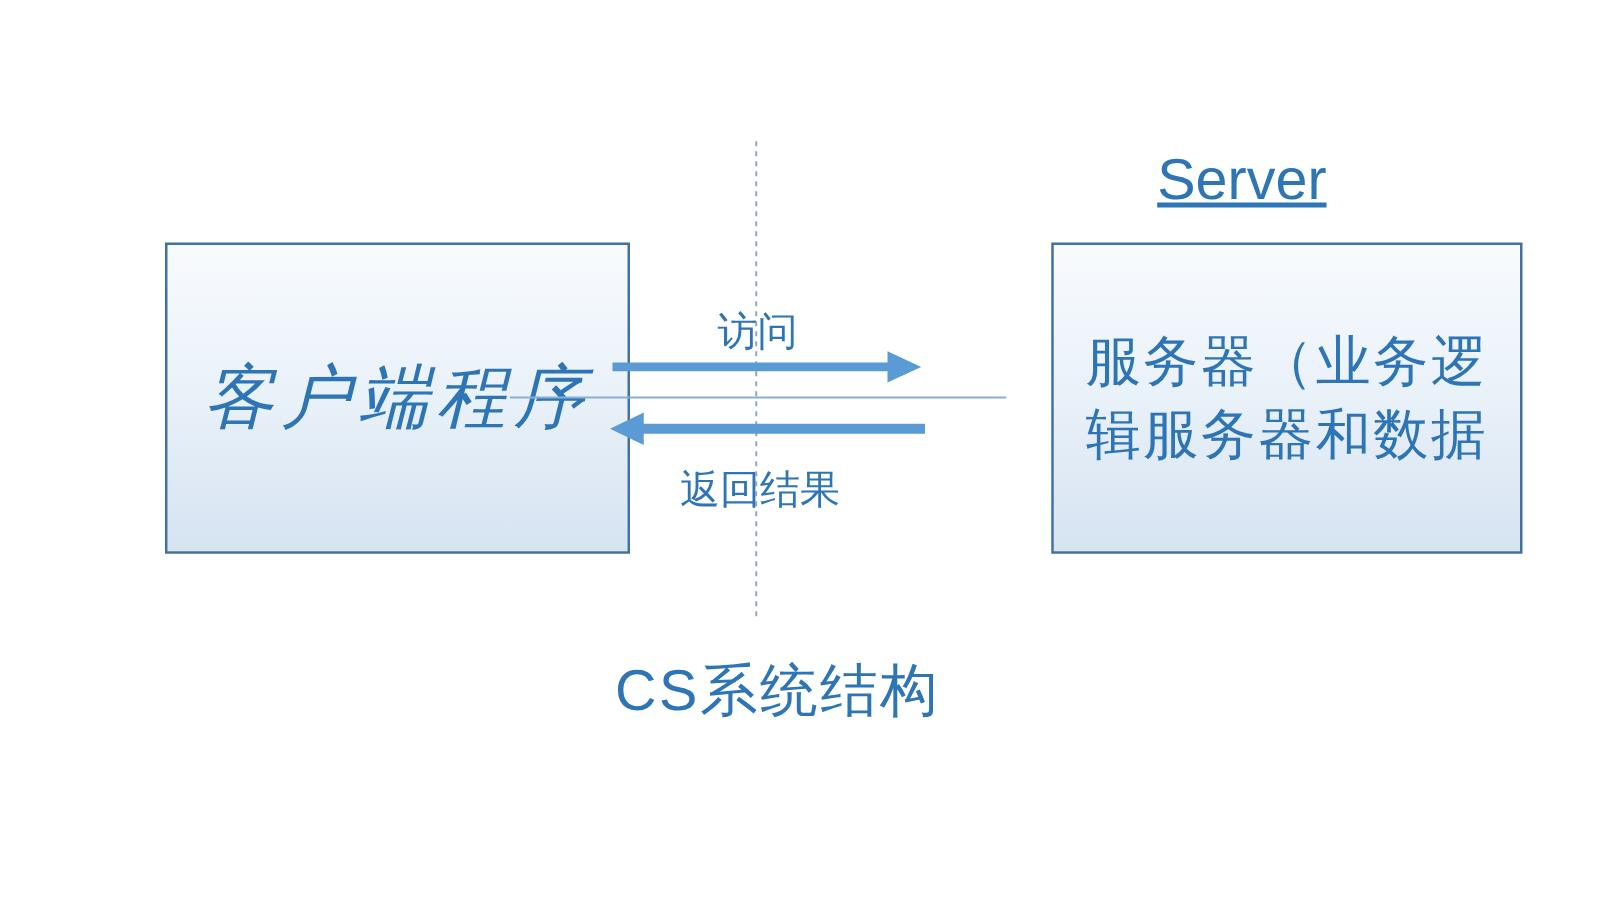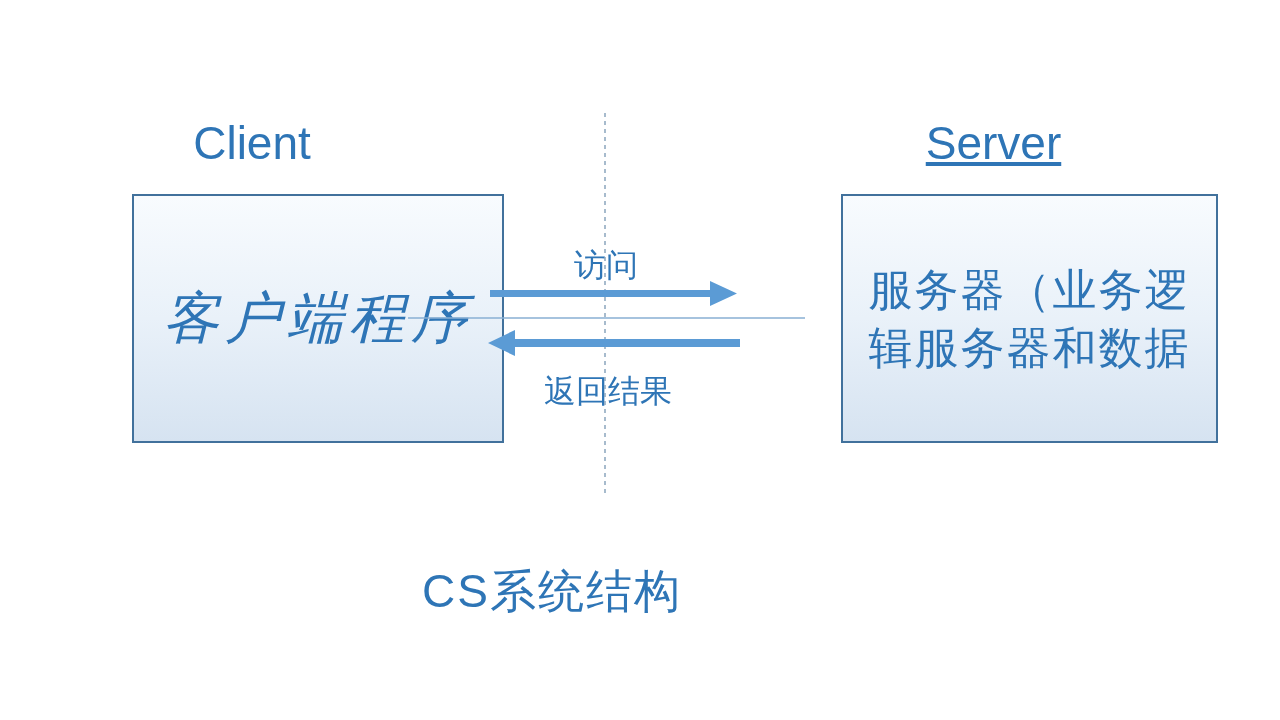--- a/index.html
+++ b/index.html
@@ -80,32 +80,31 @@
     width: 1280px;
     height: 720px;
     pointer-events: none;
   }
 
   .caption {
     position: absolute;
     left: 422px;
     top: 522px;
     width: 400px;
+    text-align: center;
     font-size: 46px;
     color: var(--caption-text, #2e75b6);
     letter-spacing: 2px;
-    margin-top: 39px;
   }
 </style>
 </head>
 <body>
 
 <div class="slide">
 
-  <div class="heading client">Client</div>
 
   <div class="heading server">Server</div>
 
   <div class="node-box client">
     <span>客户端程序</span>
   </div>
 
   <div class="node-box server">
     <span>
       <span class="box-line">服务器（业务逻</span>

